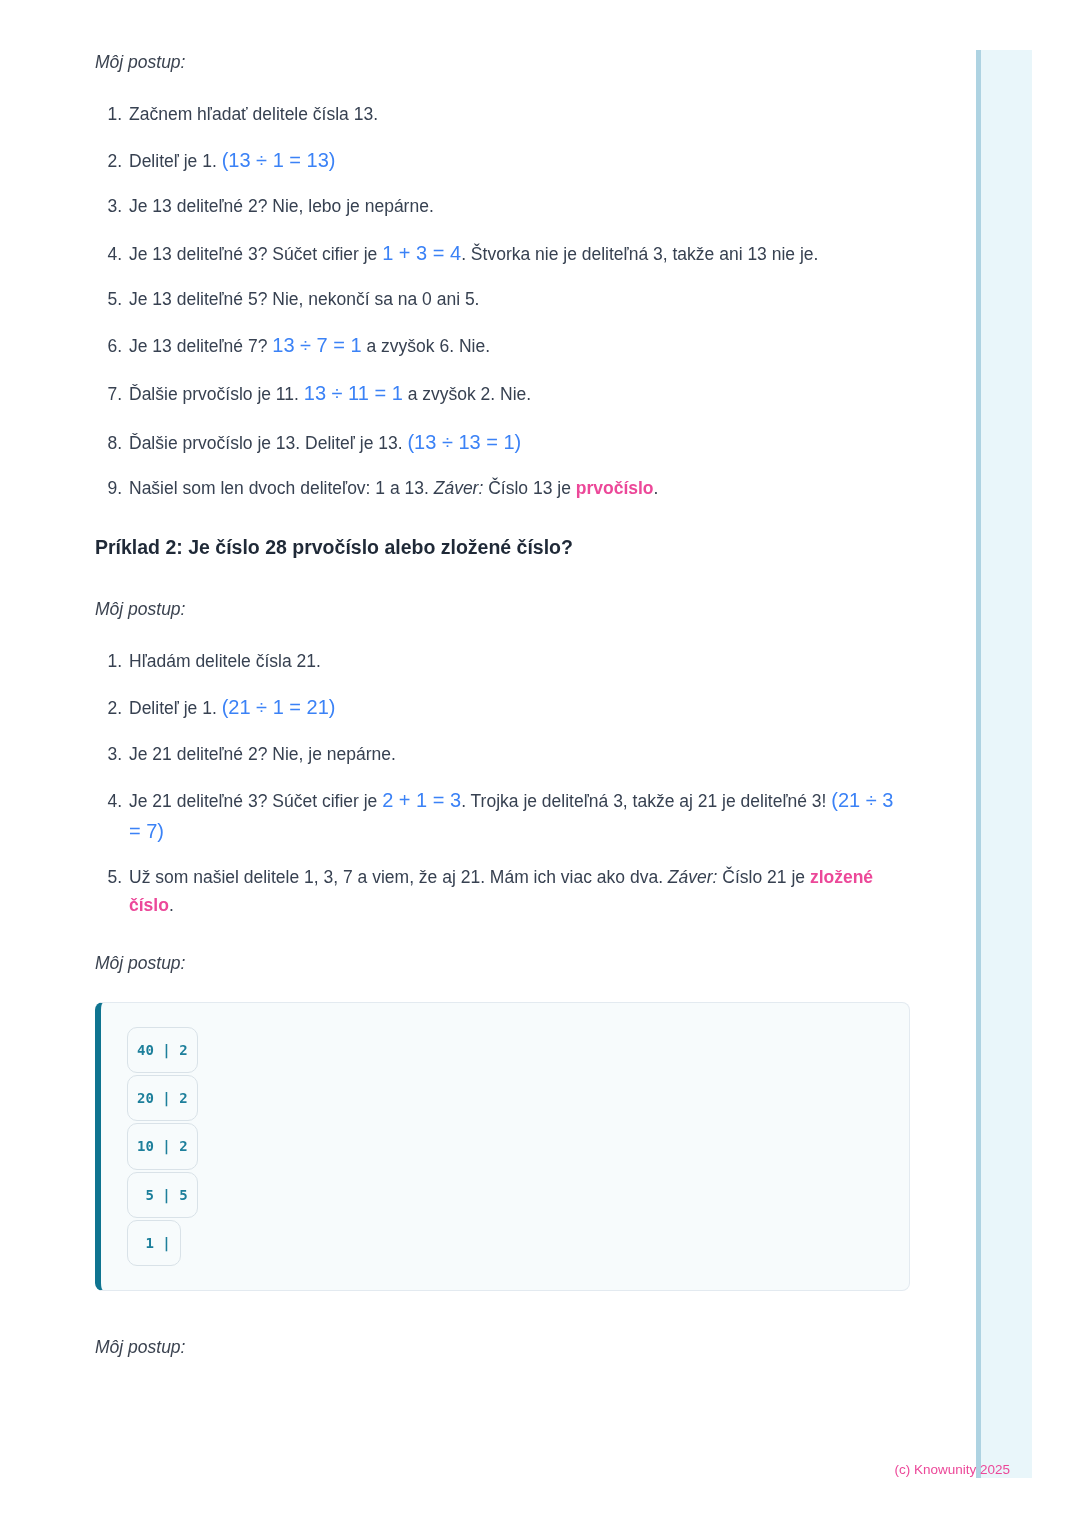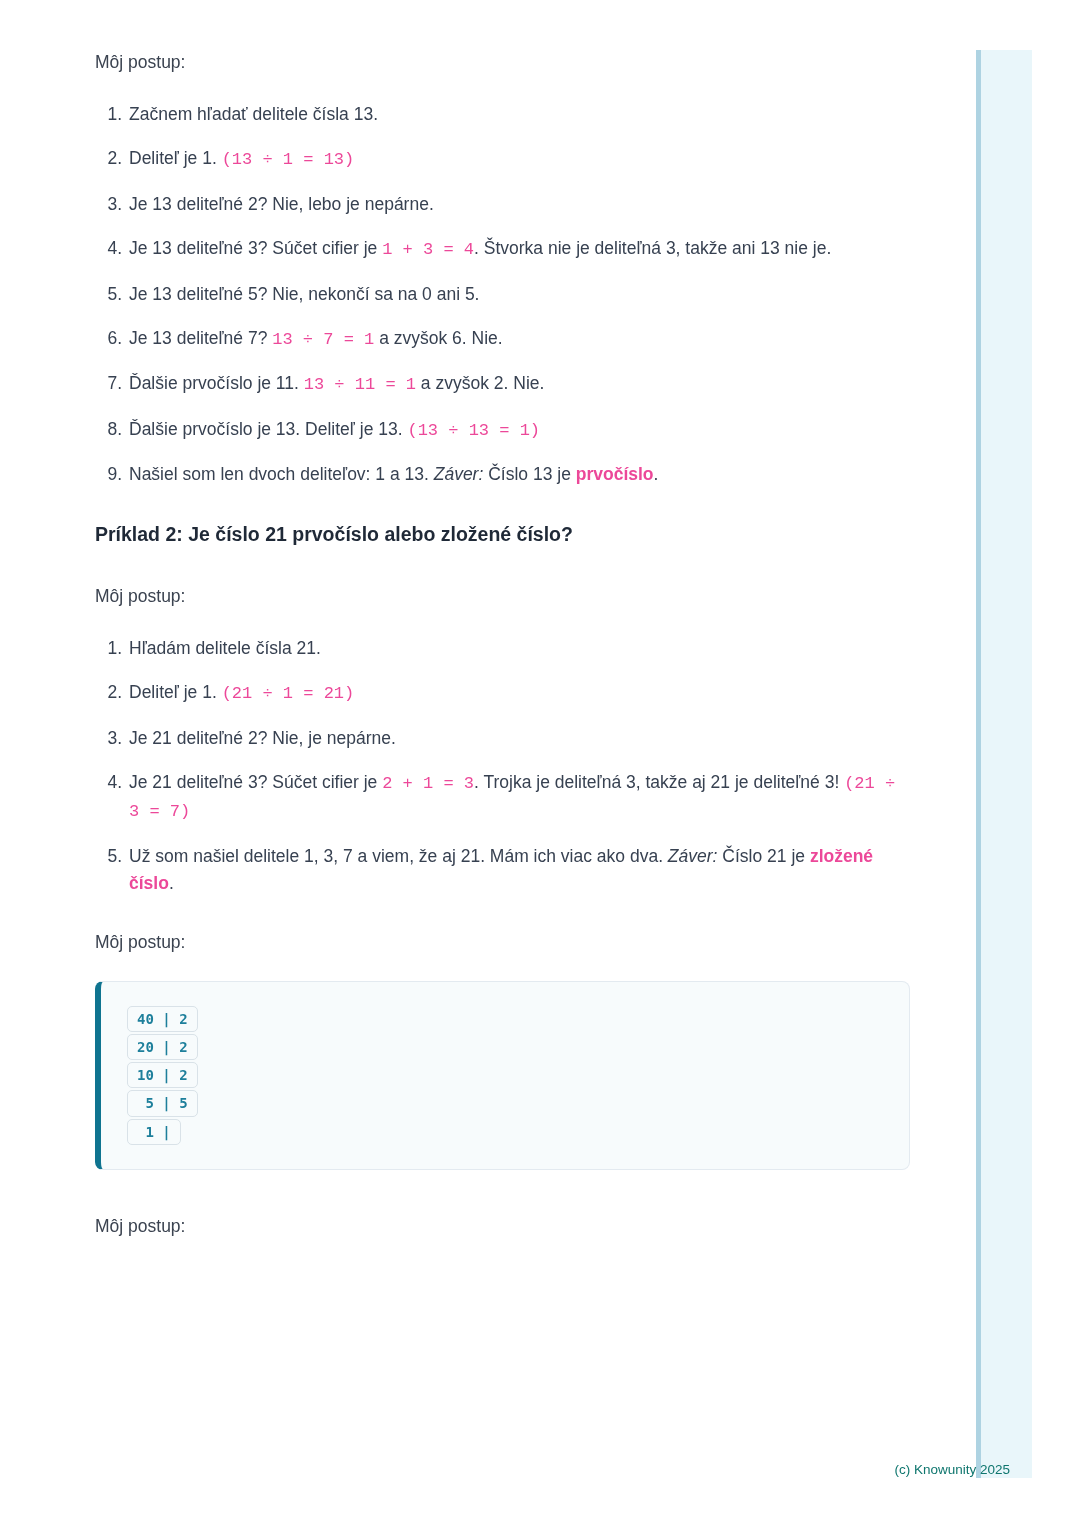--- a/index.html
+++ b/index.html
@@ -11,20 +11,21 @@
     color: #374151;
     overflow: hidden;
   }
   .content {
     position: absolute;
     top: 52px;
     left: 95px;
     width: 815px;
   }
   .label {
+    font-style: italic;
     font-size: 17.5px;
     color: #3b4350;
     margin: 0 0 28px 0;
   }
   .heading {
     font-size: 19.5px;
     font-weight: bold;
     color: #1f2937;
     margin: 34px 0 40px 0;
   }
@@ -36,43 +37,43 @@
   ol.steps li {
     font-size: 17.5px;
     line-height: 1.56;
     margin-bottom: 17px;
     color: #374151;
     padding-left: 2px;
   }
   .seg-i { font-style: italic; }
   .seg-b { font-weight: bold; color: #ec4899; }
   .seg-m {
-    font-family: Liberation Mono, monospace;
-    font-size: 17px;
-    color: #ec4899;
+    font-family: Liberation Sans, sans-serif;
+    font-size: 20px;
+    color: #3b82f6;
   }
   .paragraph {
     font-size: 17.5px;
     line-height: 1.56;
     margin: 0 0 20px 0;
   }
   .codeblock {
     background: #f7fbfc;
     border: 1px solid #e3eaf0;
     border-left: 6px solid #0f7490;
     border-radius: 8px;
     padding: 24px 26px 22px 26px;
     margin: 0 0 46px 0;
     min-height: 176px;
   }
   .code-row {
     display: table;
     border: 1px solid #d9e2e8;
-    border-radius: 5px;
-    padding: 2px 9px;
+    border-radius: 10px;
+    padding: 12px 9px;
     margin-bottom: 2px;
     font-family: "DejaVu Sans Mono", monospace;
     font-weight: bold;
     font-size: 14px;
     line-height: 1.45;
     color: #1d7f9b;
     white-space: pre;
     background: transparent;
   }
   .sidebar {
@@ -82,41 +83,41 @@
     width: 56px;
     height: 1428px;
     background: #e9f6fa;
     border-left: 5px solid #aed3e2;
   }
   .footer {
     position: absolute;
     top: 1462px;
     right: 70px;
     font-size: 13.5px;
-    color: #0f766e;
+    color: #ec4899;
     z-index: 2;
   }
 </style>
 </head>
 <body>
 
 <div class="content">
     <p class="label">Môj postup:</p>
     <ol class="steps">
       <li><span>Začnem hľadať delitele čísla 13.</span></li>
       <li><span>Deliteľ je 1. </span><span class="seg-m">(13 ÷ 1 = 13)</span></li>
       <li><span>Je 13 deliteľné 2? Nie, lebo je nepárne.</span></li>
       <li><span>Je 13 deliteľné 3? Súčet cifier je </span><span class="seg-m">1 + 3 = 4</span><span>. Štvorka nie je deliteľná 3, takže ani 13 nie je.</span></li>
       <li><span>Je 13 deliteľné 5? Nie, nekončí sa na 0 ani 5.</span></li>
       <li><span>Je 13 deliteľné 7? </span><span class="seg-m">13 ÷ 7 = 1</span><span> a zvyšok 6. Nie.</span></li>
       <li><span>Ďalšie prvočíslo je 11. </span><span class="seg-m">13 ÷ 11 = 1</span><span> a zvyšok 2. Nie.</span></li>
       <li><span>Ďalšie prvočíslo je 13. Deliteľ je 13. </span><span class="seg-m">(13 ÷ 13 = 1)</span></li>
       <li><span>Našiel som len dvoch deliteľov: 1 a 13. </span><span class="seg-i">Záver:</span><span> Číslo 13 je </span><span class="seg-b">prvočíslo</span><span>.</span></li>
     </ol>
-    <h3 class="heading">Príklad 2: Je číslo 21 prvočíslo alebo zložené číslo?</h3>
+    <h3 class="heading">Príklad 2: Je číslo 28 prvočíslo alebo zložené číslo?</h3>
     <p class="label">Môj postup:</p>
     <ol class="steps">
       <li><span>Hľadám delitele čísla 21.</span></li>
       <li><span>Deliteľ je 1. </span><span class="seg-m">(21 ÷ 1 = 21)</span></li>
       <li><span>Je 21 deliteľné 2? Nie, je nepárne.</span></li>
       <li><span>Je 21 deliteľné 3? Súčet cifier je </span><span class="seg-m">2 + 1 = 3</span><span>. Trojka je deliteľná 3, takže aj 21 je deliteľné 3! </span><span class="seg-m">(21 ÷ 3 = 7)</span></li>
       <li><span>Už som našiel delitele 1, 3, 7 a viem, že aj 21. Mám ich viac ako dva. </span><span class="seg-i">Záver:</span><span> Číslo 21 je </span><span class="seg-b">zložené číslo</span><span>.</span></li>
     </ol>
     <p class="label">Môj postup:</p>
     <div class="codeblock">

